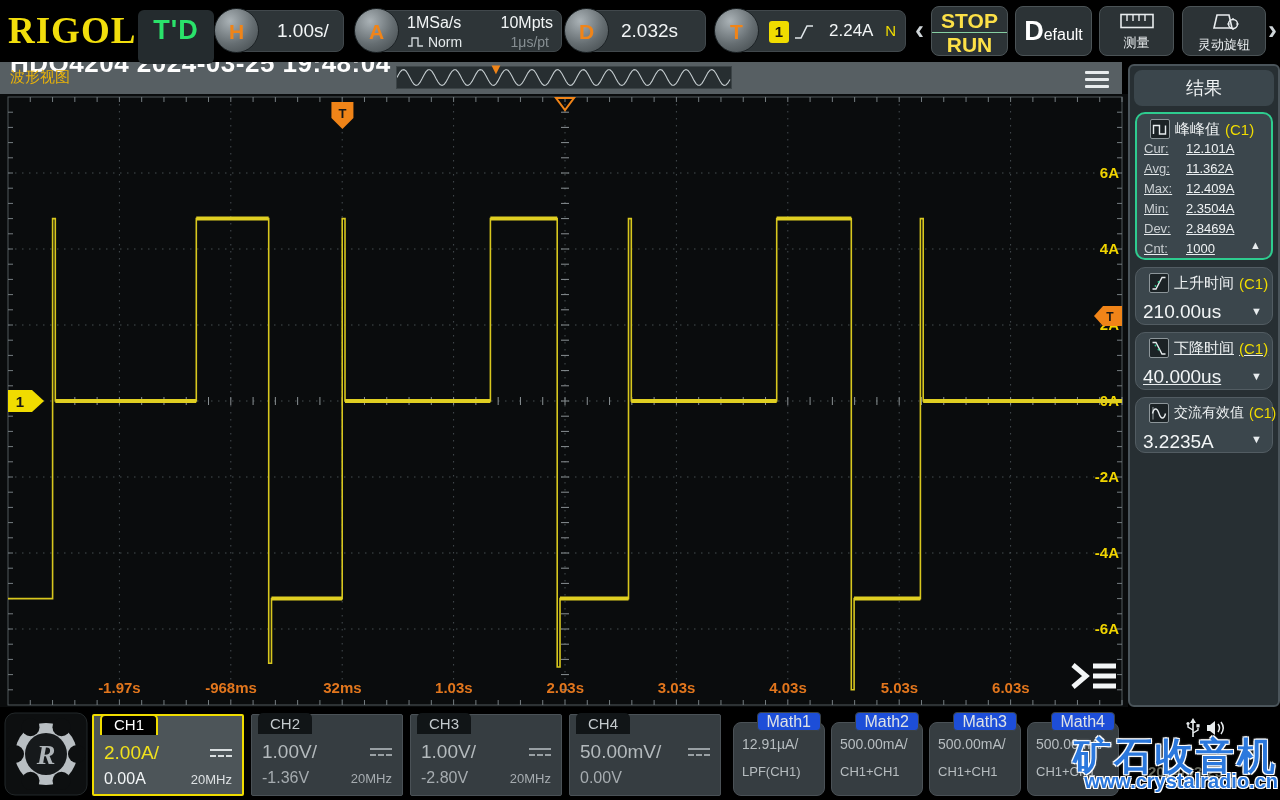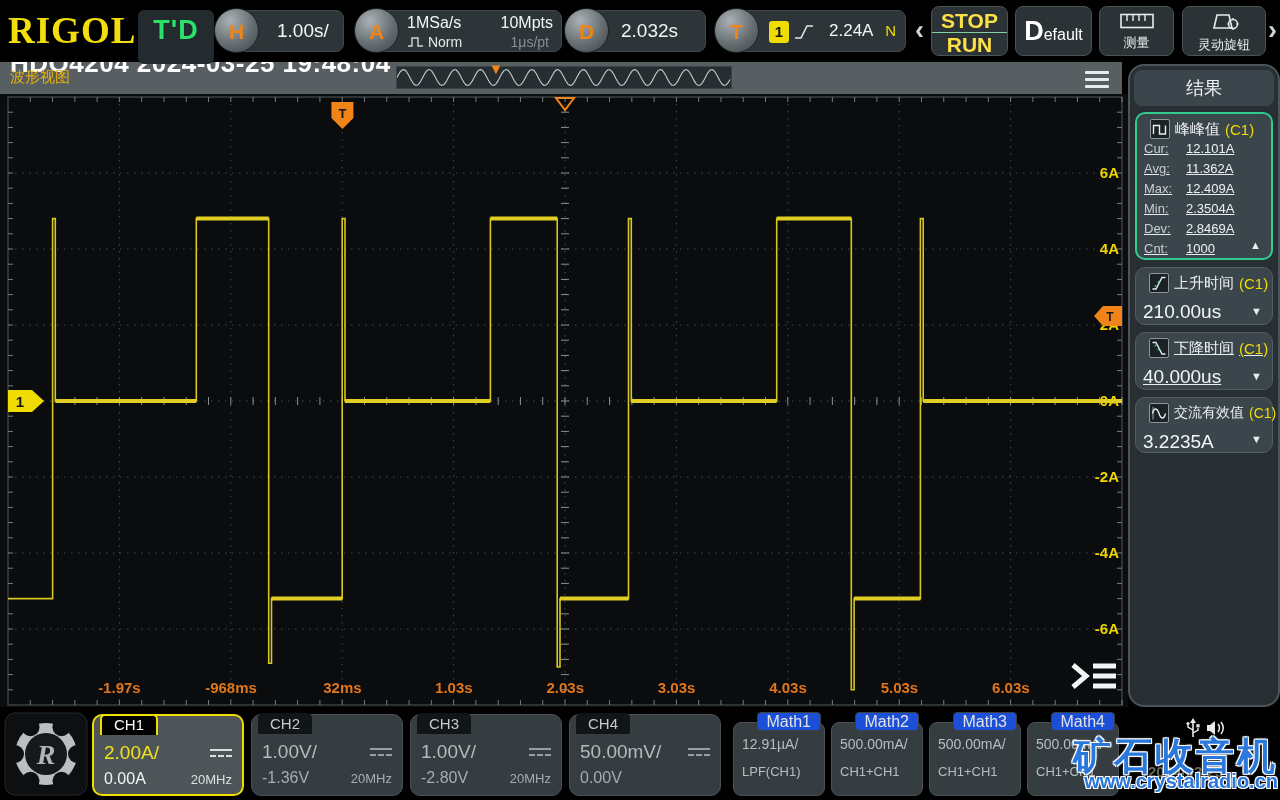--- a/index.html
+++ b/index.html
@@ -42,37 +42,37 @@
   .view-label { position:absolute; left:10px; top:68px; z-index:6; color:#eab308; font-size:15px; }
   .preview-strip { position:absolute; left:396px; top:66px; width:336px; height:23px; background:#272e31;
     border:1px solid #3c4447; z-index:6; }
   .preview-marker { position:absolute; top:-6px; color:#f08418; font-size:15px; line-height:15px; }
   .menu-icon { position:absolute; left:1085px; top:71px; width:24px; height:17px; z-index:6; display:flex; flex-direction:column; justify-content:space-between; }
   .menu-icon i { display:block; height:3px; background:#e8ecee; border-radius:1px; }
   
   .scope-wrap { position:absolute; left:0; top:94px; width:1128px; height:616px; background:#0a0c0d; z-index:1; }
   
   .rpanel { position:absolute; left:1128px; top:64px; width:152px; height:643px; background:#272f33;
-    border:2px solid #4a545a; border-radius:16px; z-index:5; }
+    border:2px solid #4a545a; border-radius:6px; z-index:5; }
   .rheader { position:absolute; left:4px; top:4px; width:140px; height:36px; background:#3b464c; border-radius:8px;
     color:#f0f3f4; font-size:18px; text-align:center; line-height:36px; }
   .rcard { position:absolute; left:5px; width:138px; background:#3b464c; border:1px solid #525c62; border-radius:10px; padding:5px 7px; }
   .rcard.green { border:2px solid #2ecc8f; }
   .rcard-title { display:flex; align-items:center; gap:5px; font-size:15px; color:#eef1f2; white-space:nowrap;padding-left:6px; }
   .rcard-title .c1 { color:#f0dc00; }
   .mi { width:20px; height:20px; background:#1b2225; border:1px solid #8d969a; border-radius:2px; flex:0 0 auto; }
   .mrow { display:flex; font-size:13px; line-height:20px;text-decoration:underline; }
   .mrow .ml { width:42px; color:#c9ced1; }
   .mrow .mv { color:#eef1f2; }
   .big-val { margin-top:8px; font-size:19px; color:#f2f5f6; }
   .expander { position:absolute; right:10px; bottom:7px; color:#e8ecee; font-size:11px; }
   
   .bottombar { position:absolute; left:0; top:707px; width:1280px; height:93px; background:#000; z-index:4; }
   .gear-logo { position:absolute; left:4px; top:5px; width:84px; height:84px; }
-  .ch-card { position:absolute; top:7px; width:152px; height:82px; background:#363d41; border:1px solid #4a5156; border-radius:10px; }
+  .ch-card { position:absolute; top:7px; width:152px; height:82px; background:#363d41; border:1px solid #4a5156; border-radius:2px; }
   .ch-card.active { background:#4d5559; border:2px solid #f0dc00; }
   .ch-tab { position:absolute; top:-2px; left:6px; height:21px; padding:0 12px; background:#111517; border-radius:5px 5px 0 0;
     color:#c3c9cc; font-size:15px; line-height:21px; }
   .ch-card.active .ch-tab { background:#000; color:#fff; border:2px solid #f0dc00; border-bottom:none; line-height:18px; }
   .ch-r1 { position:absolute; left:10px; right:10px; top:26px; display:flex; justify-content:space-between; align-items:center; }
   .ch-r2 { position:absolute; left:10px; right:10px; top:54px; display:flex; justify-content:space-between; align-items:baseline; }
   .ch-scale { font-size:19px; color:#b4babd; }
   .ch-card.active .ch-scale { color:#f2e21c; }
   .ch-offset { font-size:16px; color:#a6acb0; }
   .ch-card.active .ch-offset { color:#f2f5f6; }

